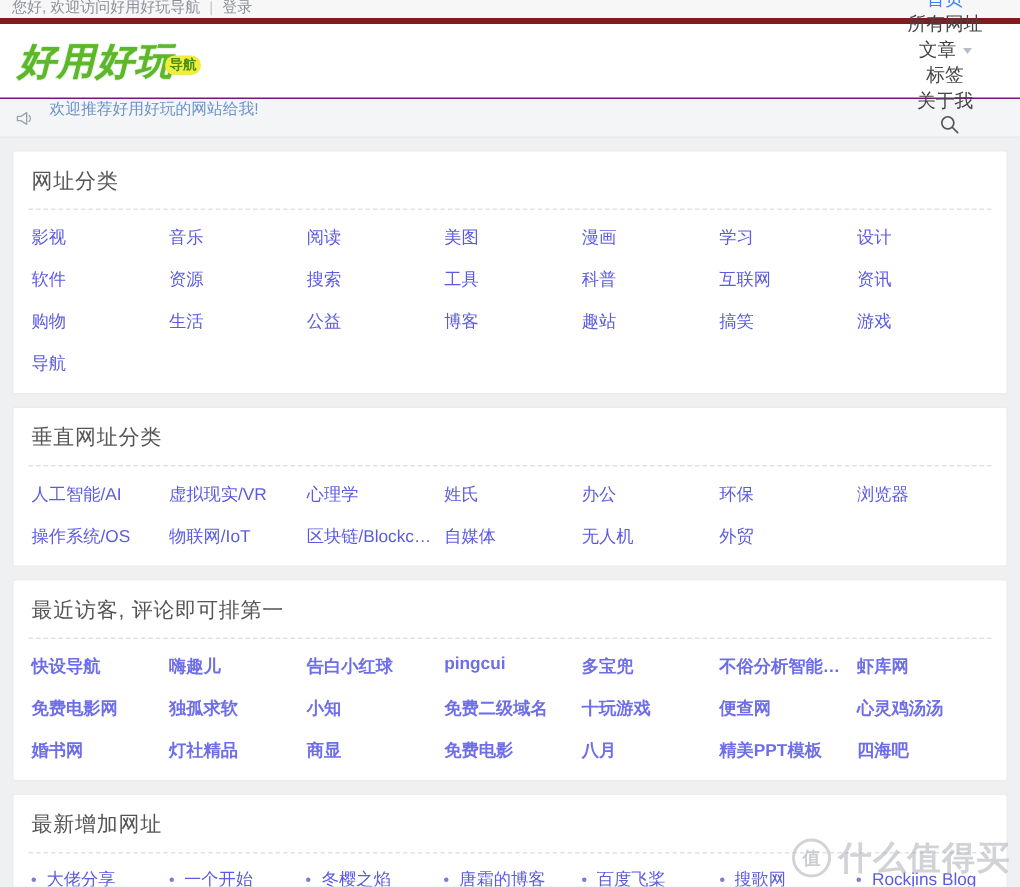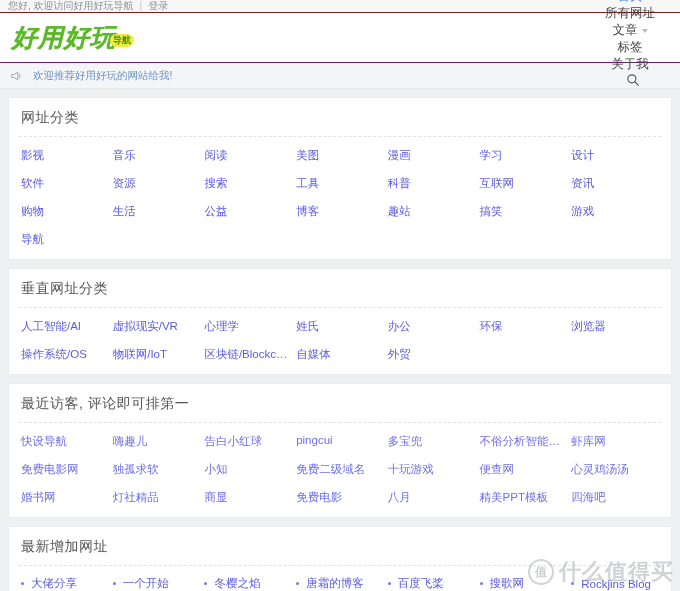--- a/index.html
+++ b/index.html
@@ -5,21 +5,21 @@
   html,body{margin:0;padding:0;}
   body{
     width:680px;height:591px;overflow:hidden;
     background:#eff0f2;
     font-family:"Liberation Sans","DejaVu Sans",sans-serif;
     font-size:12px;color:#444;
     -webkit-font-smoothing:antialiased;
   }
   
   .topbar{
-    height:12px;background:#f7f7f7;border-bottom:1px solid #7f1d1d;
+    height:12px;background:#f7f7f7;border-bottom:4px solid #7f1d1d;
     display:flex;align-items:center;padding:0 8px;overflow:hidden;text-align:center;
   }
   .topbar .tb-text{font-size:10px;color:#8a8f99;line-height:12px;white-space:nowrap;}
   .topbar .tb-sep{font-size:10px;color:#c2c6cc;margin:0 6px;line-height:12px;}
   .topbar .tb-link{font-size:10px;color:#8a8f99;line-height:12px;text-decoration:none;}
 
   
   .header{
     height:50px;background:#fff;border-bottom:1px solid #701a75;
     display:flex;align-items:center;justify-content:space-between;
@@ -49,21 +49,21 @@
     border-top:4px solid #b9bdc4;
   }
   .search-btn{
     padding:0 4px 0 10px;display:flex;align-items:center;background:none;
     border:none;cursor:pointer;
   }
 
   
   .notice{
     background:#f4f5f7;border-bottom:1px solid #e7e8ea;
-    height:26px;display:flex;align-items:center;padding:0 10px;
+    height:26px;display:flex;padding:0 10px;
     box-sizing:border-box;
   }
   .notice .horn{margin-right:10px;display:flex;align-items:center;}
   .notice .ntext{font-size:10.5px;color:#6c93c9;}
 
   
   .wrap{padding:8px 8px 0 8px;box-sizing:border-box;}
   .card{
     background:#fff;border:1px solid #ececec;border-radius:2px;
     margin-bottom:8px;padding:0 10px 6px 10px;box-sizing:border-box;
@@ -72,21 +72,21 @@
     font-size:14px;color:#555;padding:11px 2px 9px 2px;
     border-bottom:1px dashed #e2e2e2;font-weight:normal;letter-spacing:.5px;
   }
   .grid{display:grid;padding-top:4px;}
   .g7{grid-template-columns:repeat(7,1fr);}
   .grid a{
     color:#5b5be0;text-decoration:none;font-size:11.5px;
     padding:7px 2px 6px 2px;white-space:nowrap;overflow:hidden;
     text-overflow:ellipsis;
   }
-  .grid.recent a{color:#6e6ee8;}
+  .grid.recent a{color:#6e6ee8;font-weight:bold;}
 
   
   .latest-grid{
     display:grid;grid-template-columns:repeat(7,1fr);padding-top:4px;
   }
   .li{display:flex;align-items:center;padding:6px 2px 5px 2px;}
   .li .dot{
     width:3px;height:3px;background:#7b7bdd;border-radius:50%;
     margin-right:7px;flex:none;
   }
@@ -198,20 +198,21 @@
           <a href="#">虚拟现实/VR</a>
           <a href="#">心理学</a>
           <a href="#">姓氏</a>
           <a href="#">办公</a>
           <a href="#">环保</a>
           <a href="#">浏览器</a>
           <a href="#">操作系统/OS</a>
           <a href="#">物联网/IoT</a>
           <a href="#">区块链/Blockchain</a>
           <a href="#">自媒体</a>
+          <a href="#">无人机</a>
           <a href="#">外贸</a>
         </div>
     </div>
 
     <div class="card">
       <div class="card-title">最近访客, 评论即可排第一</div>
       <div class="grid g7 recent">
           <a href="#">快设导航</a>
           <a href="#">嗨趣儿</a>
           <a href="#">告白小红球</a>

